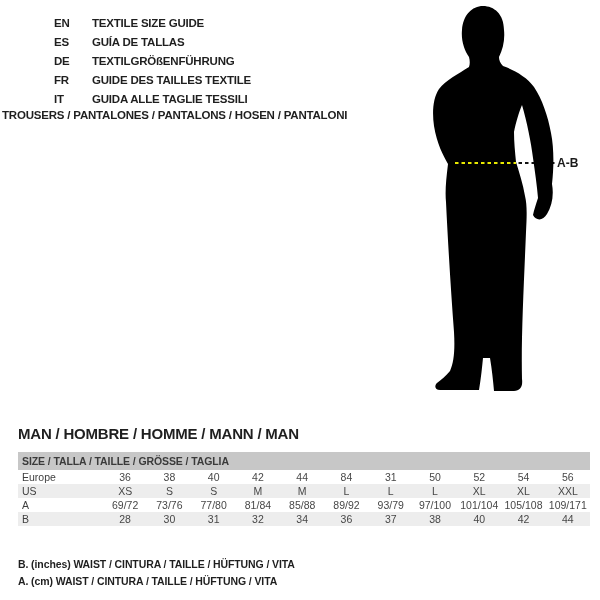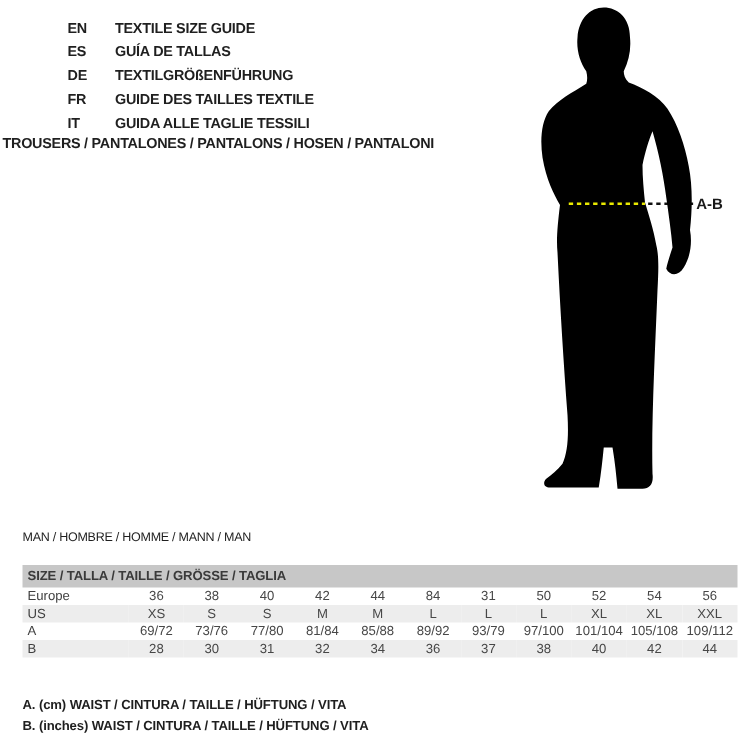--- a/index.html
+++ b/index.html
@@ -54,21 +54,21 @@
   .figure-svg .sil{fill:var(--silhouette);}
   .figure-svg .dash-out{stroke:var(--dash-out);stroke-width:2;stroke-dasharray:3.5 3;}
   .figure-svg .dash-body{stroke:var(--dash-body);stroke-width:2;stroke-dasharray:3.5 3;}
   .figure-svg .measure-text{
     font-family:"Liberation Sans","DejaVu Sans",sans-serif;
     font-size:12px;font-weight:bold;fill:#1a1a1a;
   }
 
   .section-heading{
     position:absolute;left:18px;top:425px;
-    font-size:10px;font-weight:normal;
+    font-size:15px;font-weight:bold;
     letter-spacing:-0.2px;
     color:var(--heading-text);
     white-space:nowrap;
   }
 
   
   .size-table{
     position:absolute;left:18px;top:452px;
     width:572px;
     border-collapse:collapse;
@@ -236,37 +236,37 @@
           <td>69/72</td>
           <td>73/76</td>
           <td>77/80</td>
           <td>81/84</td>
           <td>85/88</td>
           <td>89/92</td>
           <td>93/79</td>
           <td>97/100</td>
           <td>101/104</td>
           <td>105/108</td>
-          <td>109/112</td>
+          <td>109/171</td>
         </tr>
         <tr class="stripe">
           <td class="row-label">B</td>
           <td>28</td>
           <td>30</td>
           <td>31</td>
           <td>32</td>
           <td>34</td>
           <td>36</td>
           <td>37</td>
           <td>38</td>
           <td>40</td>
           <td>42</td>
           <td>44</td>
         </tr>
       </tbody>
   </table>
 
   <div class="notes">
+    <div class="note-line">B. (inches) WAIST / CINTURA / TAILLE / HÜFTUNG / VITA</div>
     <div class="note-line">A. (cm) WAIST / CINTURA / TAILLE / HÜFTUNG / VITA</div>
-    <div class="note-line">B. (inches) WAIST / CINTURA / TAILLE / HÜFTUNG / VITA</div>
   </div>
 
 </div>
 
 </body></html>

